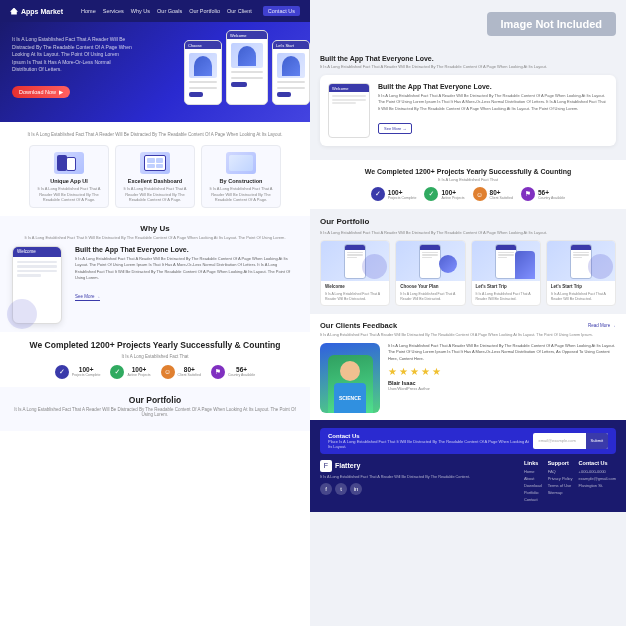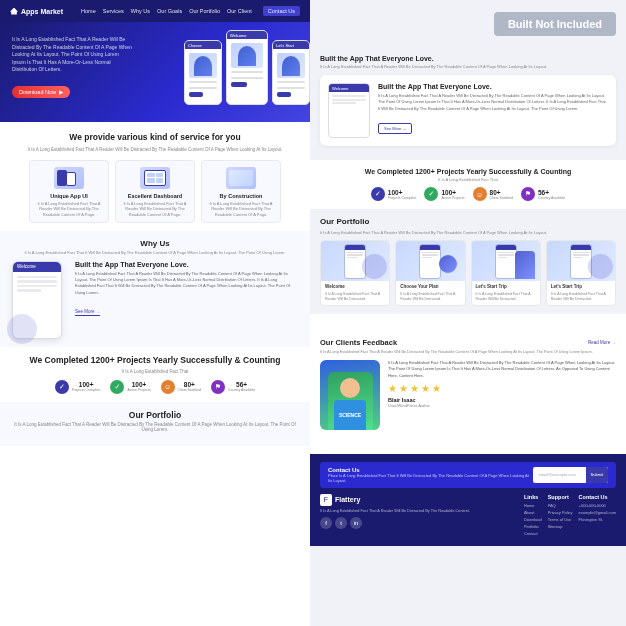--- a/index.html
+++ b/index.html
@@ -625,21 +625,21 @@
       height: 28px;
       background: linear-gradient(135deg, #5060d0, #8090ff);
       border-radius: 4px 4px 0 0;
       position: absolute;
       right: 5px;
       bottom: 2px;
     }
 
     
     .feedback-section {
-      padding: 24px 10px;
+      padding: 7px 10px;
       background: #fff;
     }
     .feedback-section .feed-header {
       display: flex;
       justify-content: space-between;
       align-items: center;
       margin-bottom: 3px;
     }
     .feedback-section .feed-title {
       font-size: 7.5px;
@@ -885,22 +885,20 @@
             </div>
           <div class="phone-line"></div>
           <div class="phone-line"></div>
           <div class="phone-btn-sm"></div>
         </div>
       </div>
     </div>
   </div>
 
   <div class="services-section">
-    <div class="section-title">We provide various kind of
-service for you</div>
     <div class="section-sub">It Is A Long Established Fact That A Reader Will Be Distracted By The Readable Content Of A Page When Looking At Its Layout.</div>
     <div class="services-cards">
       <div class="service-card">
         <div class="card-icon">
           <div class="icon-phone-small"></div>
           <div class="icon-phone-small2"></div>
         </div>
         <div class="card-title">Unique App UI</div>
         <div class="card-desc">It Is A Long Established Fact That A Reader Will Be Distracted By The Readable Content Of A Page.</div>
       </div>
@@ -993,21 +991,21 @@
 
   <div class="portfolio-section">
     <div class="section-title">Our Portfolio</div>
     <div class="section-sub">It Is A Long Established Fact That A Reader Will Be Distracted By The Readable Content Of A Page When Looking At Its Layout. The Point Of Using Lorem.</div>
   </div>
 
 </div>
 
 <div class="right-panel">
 
-  <div class="badge-not-included">Built Not Included</div>
+  <div class="badge-not-included">Image Not Included</div>
 
   <div class="right-top">
     <div class="section-label">Built the App That Everyone Love.</div>
     <div class="section-sub">It Is A Long Established Fact That A Reader Will Be Distracted By The Readable
 Content Of A Page When Looking At Its Layout.</div>
 
     <div class="app-feature-card">
       <div class="phone-thumb">
         <div class="ph-h">
             <span>Welcome</span>

